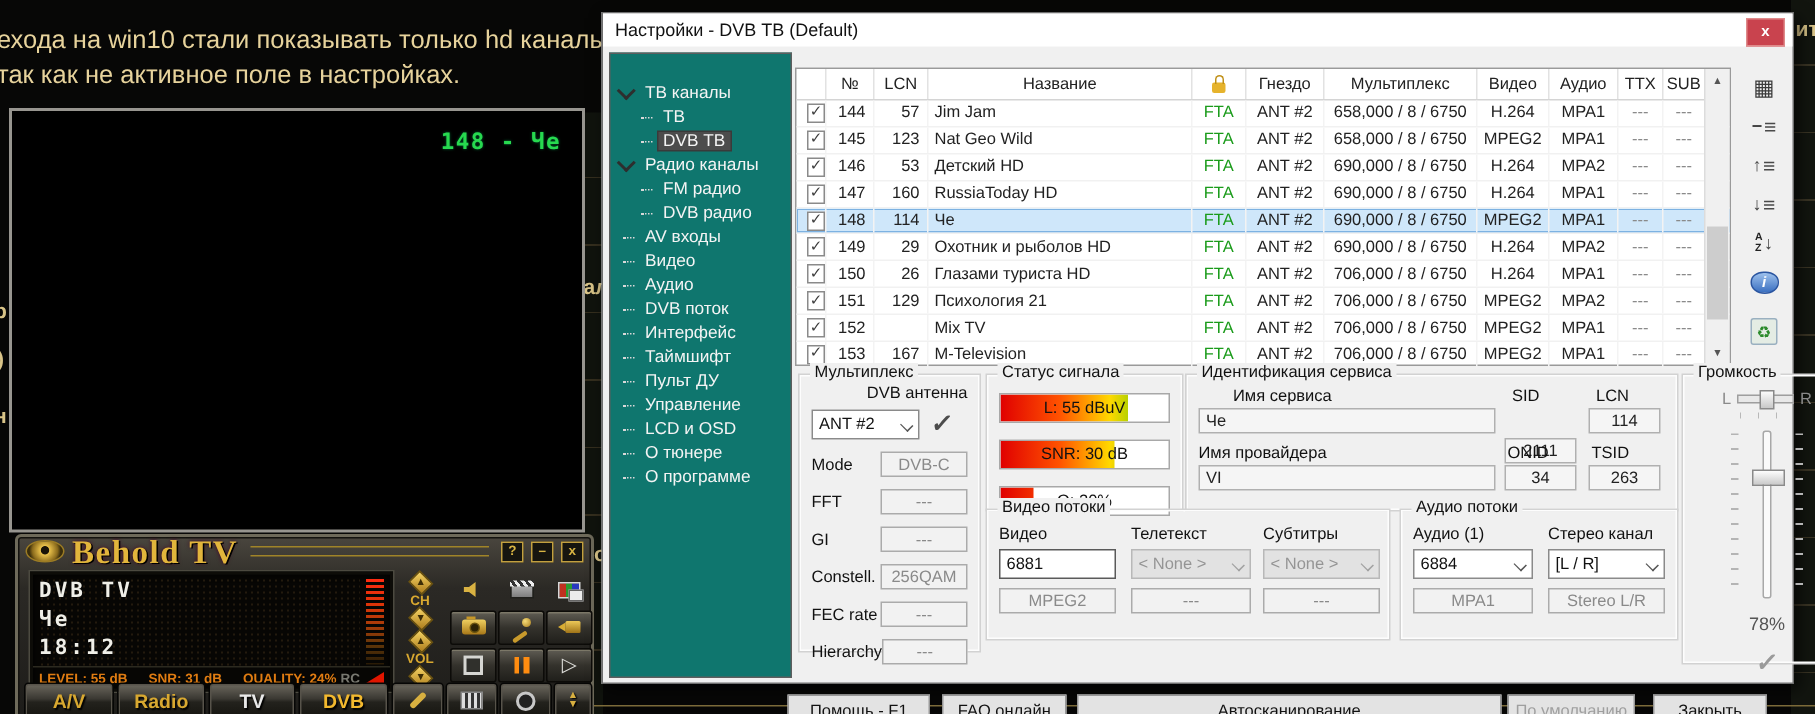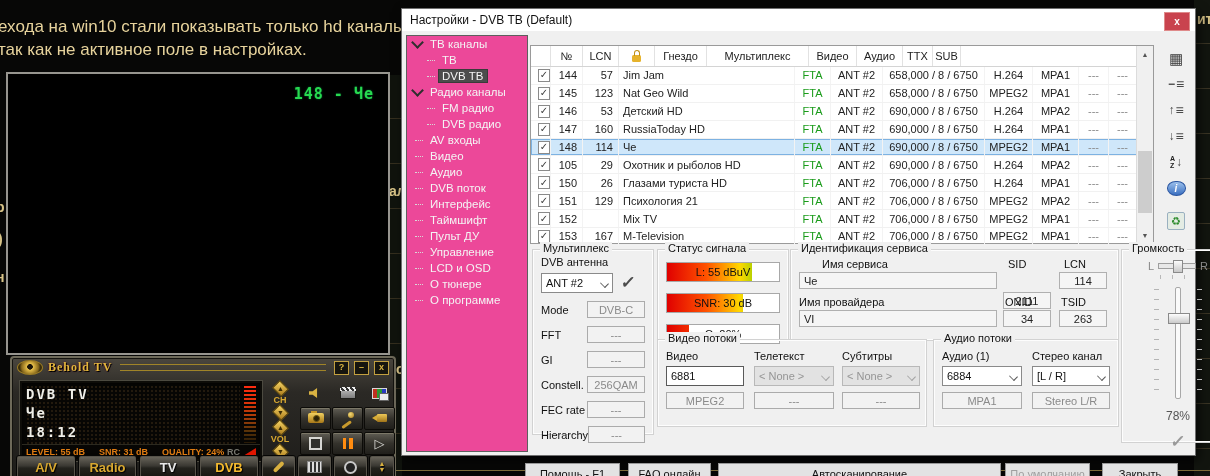--- a/index.html
+++ b/index.html
@@ -19,21 +19,21 @@
   #osd{position:absolute;top:11px;right:14px;color:#27d94f;font-family:"DejaVu Sans Mono",monospace;
        font-size:15px;font-weight:bold;letter-spacing:1px;text-shadow:0 0 2px #063;}
   
   #player{position:absolute;left:10px;top:356px;width:382px;height:122px;
           background:linear-gradient(180deg,#4a463e,#2b2925 28%,#1d1c19);
           border:2px solid #6e6a5a;border-radius:4px 4px 0 0;box-shadow:inset 0 0 0 1px #14130f;}
   .p-title{height:19px;display:flex;align-items:center;padding:0 5px;gap:5px;}
   .p-logo{width:24px;height:13px;border-radius:50%;
           background:radial-gradient(circle at 50% 45%,#1a1408 18%,#e8c04a 22%,#8a6a1c 60%,#3a2e0c 75%);
           border:1px solid #9c7c24;}
-  .p-name{font-family:"Liberation Serif",serif;font-weight:bold;font-size:12px;color:#e2b53c;
+  .p-name{font-family:"Liberation Serif",serif;font-weight:bold;font-size:22px;color:#e2b53c;
           text-shadow:1px 1px 0 #000,0 0 3px #402;letter-spacing:1px;}
   .p-rule{flex:1;height:5px;border-top:1px solid #a08428;border-bottom:1px solid #a08428;margin:0 3px;}
   .p-wbtn{width:13px;height:12px;background:#16150f;border:1px solid #c2a040;color:#d8b443;
           font-size:9px;font-weight:bold;display:flex;align-items:center;justify-content:center;line-height:1;}
   .lcd{position:absolute;left:8px;top:23px;width:238px;height:76px;background:#070604;
        border:2px solid #0d0c08;box-shadow:0 0 0 1px #4c4a40,inset 0 0 5px #000;}
   .lcd-lines{position:absolute;left:4px;top:2px;right:20px;bottom:15px;
        background-image:radial-gradient(circle,#231a0e 28%,transparent 30%);background-size:4px 4px;
        font-family:"DejaVu Sans Mono",monospace;font-weight:bold;font-size:14px;color:#f0efe8;
        letter-spacing:2px;line-height:19px;}
@@ -91,22 +91,22 @@
         color:#d8a830;font-weight:bold;font-size:13px;text-shadow:1px 1px 1px #000;}
   
   #win{position:absolute;left:401px;top:8px;width:795px;height:448px;background:#f0f0f0;
        border:1px solid #6f6f6f;box-shadow:3px 4px 10px rgba(0,0,0,.65);box-sizing:border-box;}
   .titlebar{position:absolute;left:0;top:0;right:0;height:22px;background:#fff;
        font-size:12px;color:#111;display:flex;align-items:center;padding-left:8px;}
   .closebtn{position:absolute;right:5px;top:3px;width:24px;height:17px;background:#c9434e;
        border:1px solid #df8a8a;color:#fff;font-size:10px;font-weight:bold;
        display:flex;align-items:center;justify-content:center;line-height:1;}
   
-  #tree{position:absolute;left:4px;top:26px;width:122px;height:417px;background:#ec4899;
-        border:1px solid #5e5e5e;box-sizing:border-box;padding-top:0;overflow:hidden;}
+  #tree{position:absolute;left:4px;top:26px;width:122px;height:417px;background:#0f766e;
+        border:1px solid #5e5e5e;box-sizing:border-box;padding-top:18px;overflow:hidden;}
   .titem{height:16px;display:flex;align-items:center;color:#f4f4f4;font-size:11.5px;white-space:nowrap;}
   .titem .chev{width:7px;height:7px;border-right:2px solid #2e2e2e;border-bottom:2px solid #2e2e2e;
         transform:rotate(45deg);margin:0 5px 3px 6px;flex:0 0 auto;}
   .titem .dots{width:8px;height:1px;border-bottom:1px dotted #d8d8d8;margin-right:4px;flex:0 0 auto;}
   .titem .lbl{padding:0 3px;}
   .titem.sel .lbl{background:#4c4c4c;box-shadow:0 0 0 1px #3a3a3a;}
   
   #grid-table{position:absolute;left:128px;top:36px;width:624px;height:199px;background:#fff;
         border:1px solid #9a9a9a;box-sizing:border-box;}
   .thead{display:flex;height:20px;border-bottom:1px solid #d4d4d4;align-items:center;
@@ -411,20 +411,21 @@
           <span class="dots" style="margin-left: 8px;"></span>
           <span class="lbl">О программе</span>
         </div>
       </div>
 
     <div id="grid-table">
       <div class="thead" id="thead">
           <div class="hc c0"></div>
           <div class="hc c1">№</div>
           <div class="hc c2">LCN</div>
+          <div class="hc c3">Название</div>
           <div class="hc c4">
             <div class="lock"></div>
           </div>
           <div class="hc c5">Гнездо</div>
           <div class="hc c6">Мультиплекс</div>
           <div class="hc c7">Видео</div>
           <div class="hc c8">Аудио</div>
           <div class="hc c9">TTX</div>
           <div class="hc c10">SUB</div>
         </div>
@@ -501,21 +502,21 @@
             <div class="tc c6 ">690,000 / 8 / 6750</div>
             <div class="tc c7 ">MPEG2</div>
             <div class="tc c8 ">MPA1</div>
             <div class="tc c9  dash">---</div>
             <div class="tc c10  dash">---</div>
           </div>
           <div class="trow">
             <div class="tc c0 l">
               <span class="cb">✓</span>
             </div>
-            <div class="tc c1 r">105</div>
+            <div class="tc c1 r">149</div>
             <div class="tc c2 r">29</div>
             <div class="tc c3 l">Охотник и рыболов HD</div>
             <div class="tc c4  fta">FTA</div>
             <div class="tc c5 ">ANT #2</div>
             <div class="tc c6 ">690,000 / 8 / 6750</div>
             <div class="tc c7 ">H.264</div>
             <div class="tc c8 ">MPA2</div>
             <div class="tc c9  dash">---</div>
             <div class="tc c10  dash">---</div>
           </div>
@@ -611,21 +612,21 @@
           <span class="bubble">i</span>
         </div>
         <div class="ticon">
           <span class="recycle">♻</span>
         </div>
       </div>
 
     <div class="group" id="g-mux">
       <div class="glabel">Мультиплекс</div>
       <div class="inner">
-        <div class="flabel" style="margin-bottom:4px;">DVB антенна</div>
+        <div class="flabel" style="margin-bottom:4px;text-align:right;">DVB антенна</div>
         <div style="display:flex;align-items:center;gap:8px;">
           <div class="combo" style="width:72px;">
             <span>ANT #2</span>
             <span class="chev"></span>
           </div>
           <div class="check">✓</div>
         </div>
         <div id="mux-rows" style="margin-top:4px;">
             <div class="mrow">
               <span class="flabel">Mode</span>

